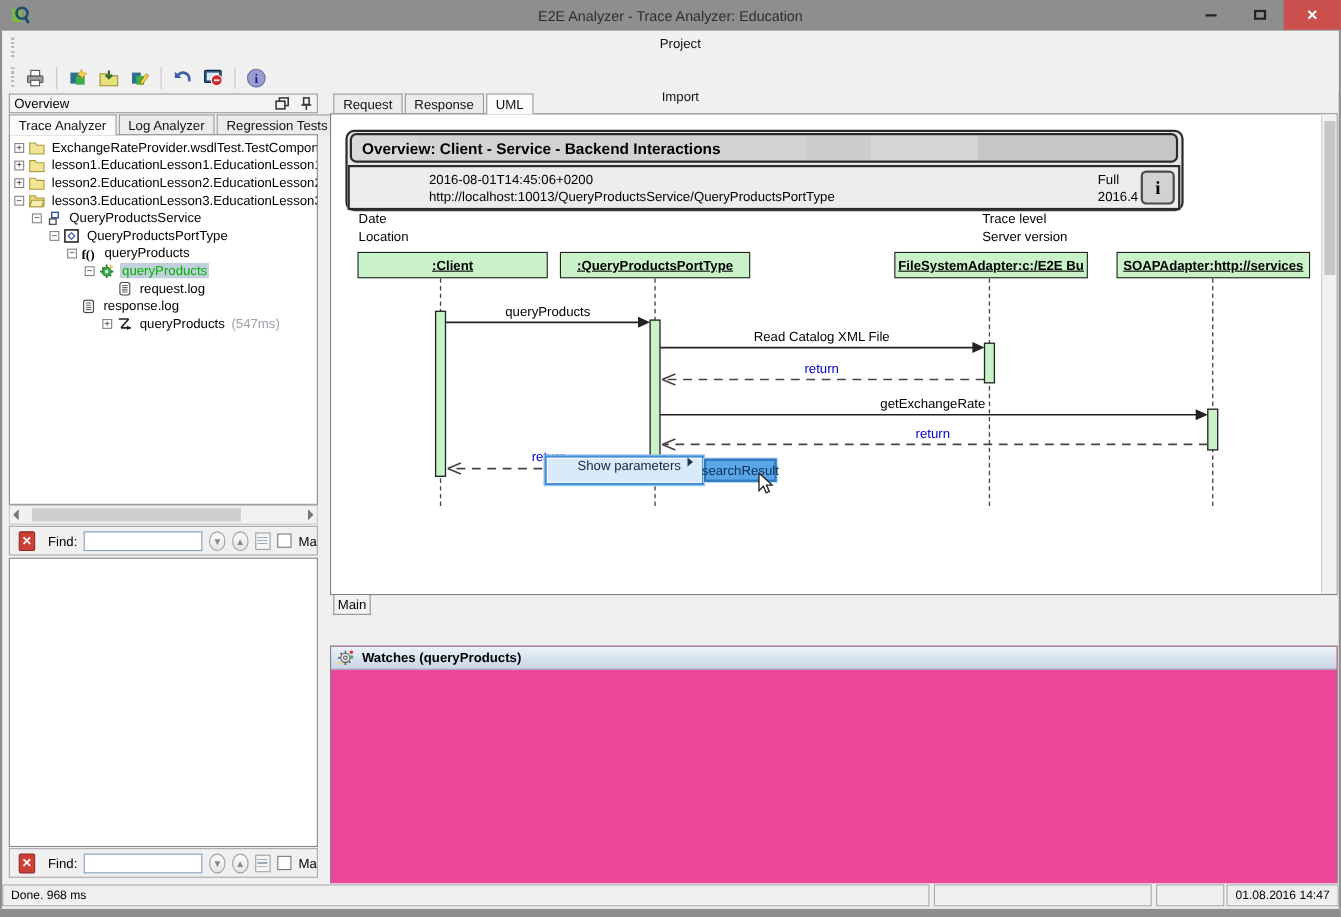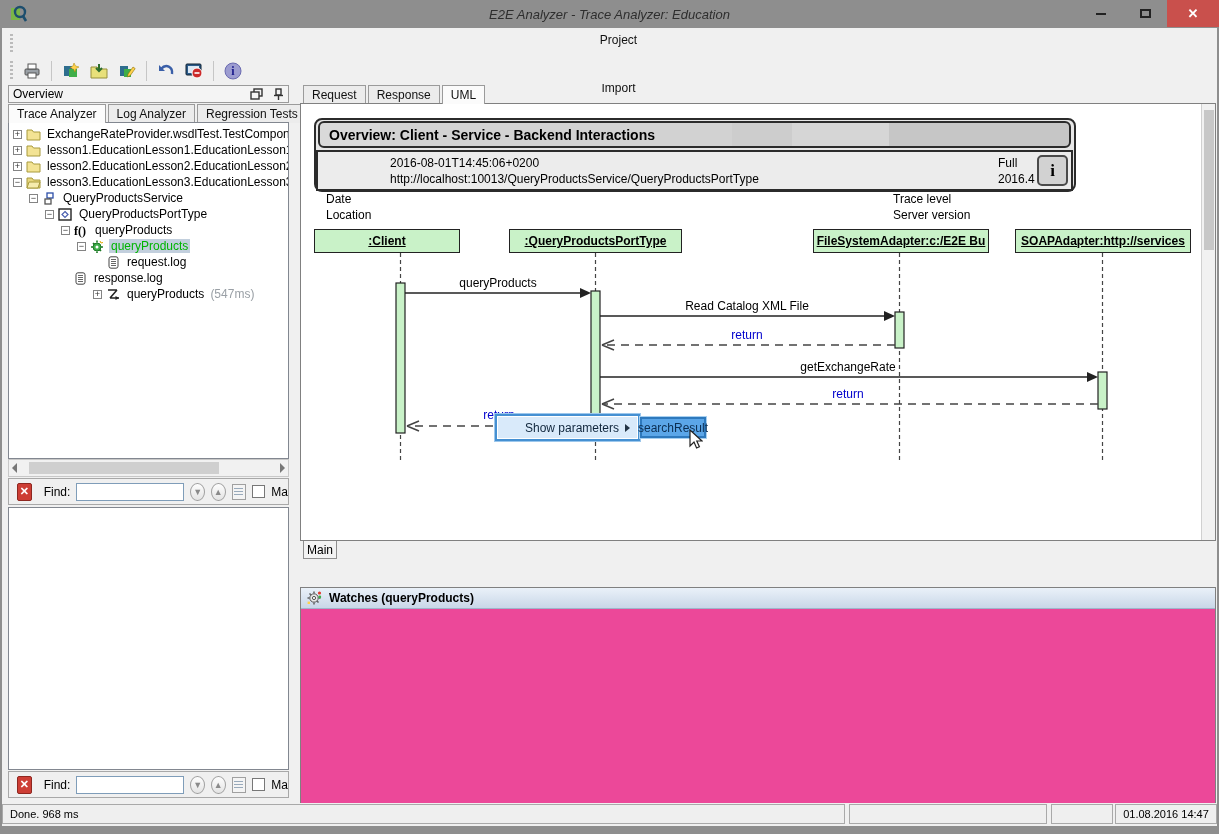--- a/index.html
+++ b/index.html
@@ -2,21 +2,21 @@
 <html><head>
 <meta charset="utf-8">
 <style>
   * { box-sizing: border-box; margin: 0; padding: 0; }
   html,body { width:1219px; height:834px; }
   body { position:relative; background:#f0f0f0; font-family:"Liberation Sans", sans-serif; font-size:12px; color:#000; overflow:hidden; }
 
   
   .titlebar { position:absolute; left:0; top:0; width:1219px; height:28px; background:#8e8e8e; display:flex; align-items:center; }
   .app-icon { position:absolute; left:10px; top:5px; width:18px; height:18px; }
-  .title-text { position:absolute; left:0; right:0; text-align:center; color:#2e2e2e; font-size:13px;font-style:italic; }
+  .title-text { position:absolute; left:0; right:0; text-align:center; color:#2e2e2e; font-size:13px; }
   .win-btns { position:absolute; right:0; top:0; height:27px; display:flex; }
   .win-btn { width:44px; height:27px; display:flex; align-items:center; justify-content:center; color:#222; font-size:13px; }
   .win-btn.close { width:52px; background:#c9504c; color:#fff; font-weight:bold; }
   .glyph-min { width:10px; height:2px; background:#222; }
   .glyph-max { width:11px; height:9px; border:2px solid #222; }
   .side-border { position:absolute; top:28px; width:2px; height:798px; background:#8e8e8e; }
   .bottom-border { position:absolute; left:0; top:826px; width:1219px; height:8px; background:#8e8e8e; }
 
   .menubar { position:absolute; left:2px; top:28px; width:1215px; height:29px; background:#f0f0f0; display:flex; align-items:center; padding-left:18px;flex-direction:column; }
   .menu-item { padding:5px 11px; color:#111; }
@@ -65,21 +65,21 @@
     display:flex; align-items:center; padding-left:9px; font-weight:bold; font-size:14px; }
   .frame-info { position:absolute; left:15px; top:46px; width:757px; height:41px; border:2px solid #2b2b2b; background:#ececec; font-size:12px; }
   .fi-row { position:absolute; display:flex; }
   .fi-label { font-weight:normal;margin-top:36px; }
   .info-btn { position:absolute; right:3px; top:3px; width:31px; height:31px; background:#d2d2d2; border:2px solid #4a4a4a; border-radius:5px; font-family:"Liberation Serif",serif; font-weight:bold; font-size:17px; display:flex; align-items:center; justify-content:center; }
 
   .lifeline-box { position:absolute; top:125px; height:24px; background:#c9f2c8; border:1.5px solid #222; display:flex; align-items:center; justify-content:center; font-weight:bold; text-decoration:underline; font-size:12px; white-space:nowrap; overflow:hidden; padding:0 2px; }
   .msg { position:absolute; transform:translateX(-50%); font-size:12px; white-space:nowrap; z-index:1; }
   .msg.ret { color:#0000cc; }
 
-  .ctx-menu { position:absolute; left:194px; top:310px; width:145px; height:27px; background:#d9eafa; border:2px solid #4590d2; box-shadow:inset 0 0 0 1px #fff, 0 0 0 1px #9cc7ec; display:flex; align-items:center; z-index:5; }
+  .ctx-menu { position:absolute; left:194px; top:310px; width:145px; height:27px; background:#d9eafa; border:2px solid #4590d2; box-shadow:inset 0 0 0 1px #fff, 0 0 0 1px #9cc7ec; display:flex; align-items:flex-start; z-index:5; }
   .ctx-label { flex:1; text-align:center; padding-left:22px; color:#10263c; }
   .ctx-arrow { width:0; height:0; border-left:5px solid #234; border-top:4px solid transparent; border-bottom:4px solid transparent; margin-right:8px; }
   .ctx-sub { position:absolute; left:339px; top:313px; width:66px; height:21px; background:#5ba6e8; border:2px solid #2e79bd; box-shadow:0 0 0 1px #a8d0f0; color:#0b2e52; display:flex; align-items:center; justify-content:center; font-size:12px; z-index:5; }
   .cursor { position:absolute; left:386px; top:325px; z-index:6; }
 
   .main-tab { position:absolute; left:303px; top:541px; width:34px; height:18px; border:1px solid #8f8f8f; border-top:none; background:#f3f3f3; font-size:12px; display:flex; align-items:center; justify-content:center; }
   .watches { position:absolute; left:300px; top:563px; width:916px; height:237px; border:1px solid #808080; background:#ec4899;margin-top:24px; }
   .watches-header { height:21px; background:linear-gradient(#eaf1f9,#c9d7e8); border-bottom:1px solid #9fb4cb; display:flex; align-items:center; padding-left:6px; gap:7px; font-weight:bold; }
 
   
@@ -396,21 +396,21 @@
       <g stroke="#444" stroke-width="1.5">
         <line x1="797" y1="300" x2="303" y2="300" stroke-dasharray="8 6"></line>
           <path d="M301 300l12-5M301 300l12 5" fill="none"></path>
       </g>
       <g stroke="#444" stroke-width="1.5">
         <line x1="290" y1="322" x2="108" y2="322" stroke-dasharray="8 6"></line>
           <path d="M106 322l12-5M106 322l12 5" fill="none"></path>
       </g>
     </svg>
 
-    <div class="lifeline-box" style="left:13px;width:146px">:Client</div>
+    <div class="lifeline-box" style="left:24px;width:173px">:Client</div>
     <div class="lifeline-box" style="left:208px;width:173px">:QueryProductsPortType</div>
     <div class="lifeline-box" style="left:512px;width:176px">FileSystemAdapter:c:/E2E Bu</div>
     <div class="lifeline-box" style="left:714px;width:176px">SOAPAdapter:http://services</div>
 
     <div class="msg" style="left:197px;top:172px">queryProducts</div>
     <div class="msg" style="left:446px;top:195px">Read Catalog XML File</div>
     <div class="msg ret" style="left:446px;top:224px">return</div>
     <div class="msg" style="left:547px;top:256px">getExchangeRate</div>
     <div class="msg ret" style="left:547px;top:283px">return</div>
     <div class="msg ret" style="left:198px;top:304px">return</div>

